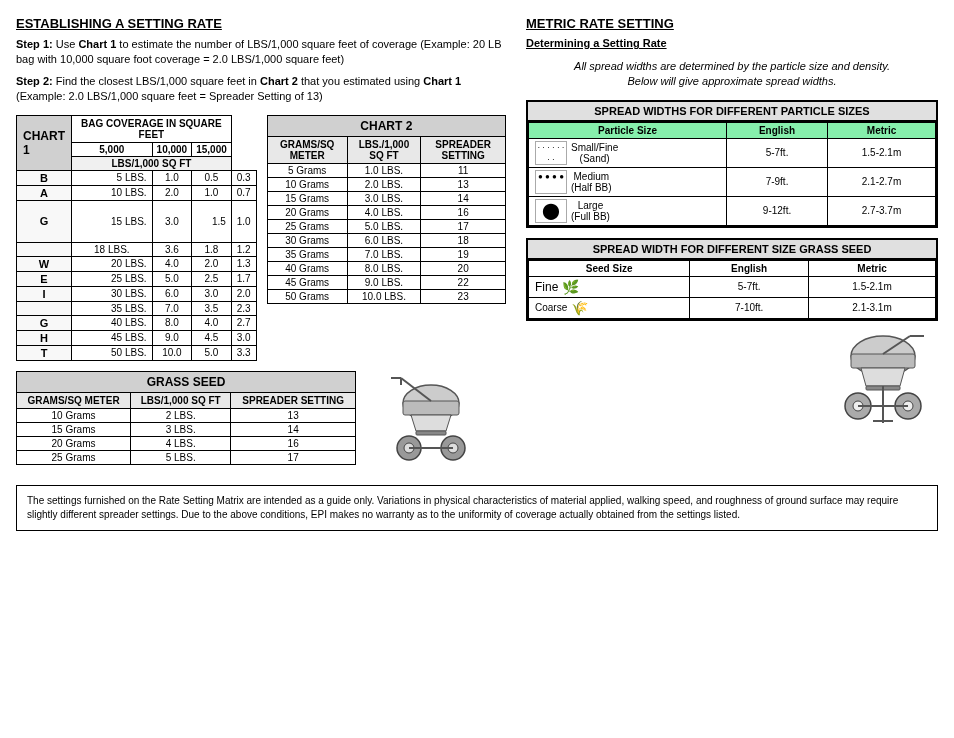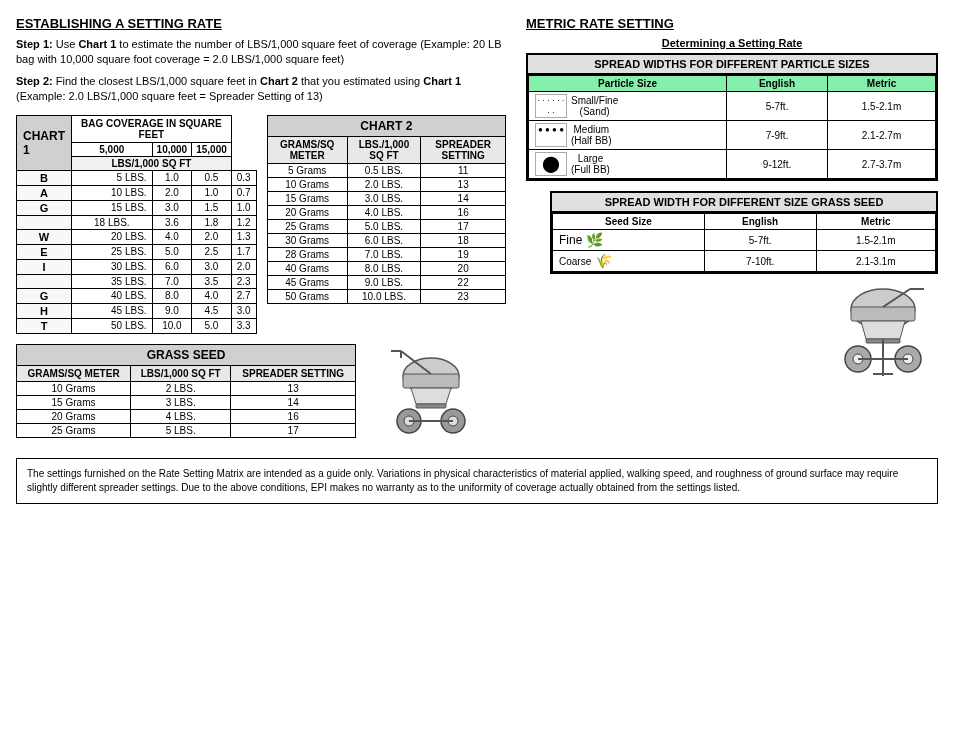--- a/index.html
+++ b/index.html
@@ -30,21 +30,20 @@
       font-size: 13px;
       font-weight: bold;
       text-decoration: underline;
       margin-bottom: 6px;
     }
     .sub-title {
       font-size: 11px;
       font-weight: bold;
       text-decoration: underline;
       margin-bottom: 4px;
-      text-align: center;
     }
 
     
     .steps p {
       margin-bottom: 6px;
       line-height: 1.4;
       font-size: 11px;
     }
     .steps p b { font-weight: bold; }
 
@@ -132,21 +131,20 @@
     }
     .spread-widths-table td {
       border: 1px solid #000;
       padding: 2px 6px;
       font-size: 10px;
     }
 
     .grass-seed-spread-wrapper {
       border: 2px solid #000;
       margin-bottom: 10px;
-      margin-left: 24px;
     }
     .grass-seed-spread-title {
       background: #e0e0e0;
       font-weight: bold;
       font-size: 11px;
       text-align: center;
       padding: 3px 6px;
       border-bottom: 2px solid #000;
       text-transform: uppercase;
     }
@@ -238,21 +236,21 @@
                 <td style="border: 1px solid rgb(0, 0, 0); font-weight: bold; font-size: 11px; text-align: center; padding: 1px 2px; background: rgb(248, 248, 248);">A</td>
                 <td style="border: 1px solid rgb(0, 0, 0); padding: 1px 5px; text-align: right; white-space: nowrap;">10 LBS.</td>
                 <td style="border: 1px solid rgb(0, 0, 0); padding: 1px 5px; text-align: center;">2.0</td>
                 <td style="border: 1px solid rgb(0, 0, 0); padding: 1px 5px; text-align: center;">1.0</td>
                 <td style="border: 1px solid rgb(0, 0, 0); padding: 1px 5px; text-align: center;">0.7</td>
               </tr>
               <tr>
                 <td style="border: 1px solid rgb(0, 0, 0); font-weight: bold; font-size: 11px; text-align: center; padding: 1px 2px; background: rgb(248, 248, 248);">G</td>
                 <td style="border: 1px solid rgb(0, 0, 0); padding: 1px 5px; text-align: right; white-space: nowrap;">15 LBS.</td>
                 <td style="border: 1px solid rgb(0, 0, 0); padding: 1px 5px; text-align: center;">3.0</td>
-                <td style="border: 1px solid rgb(0, 0, 0); padding: 1px 5px; text-align: center; margin-top: 44px;">1.5</td>
+                <td style="border: 1px solid rgb(0, 0, 0); padding: 15px 5px; text-align: right; margin-top: 44px;">1.5</td>
                 <td style="border: 1px solid rgb(0, 0, 0); padding: 1px 5px; text-align: center;">1.0</td>
               </tr>
               <tr>
                 <td style="border: 1px solid rgb(0, 0, 0); font-weight: bold; font-size: 11px; text-align: center; padding: 1px 2px; background: rgb(248, 248, 248);"></td>
                 <td style="border: 1px solid rgb(0, 0, 0); padding: 1px 22px; text-align: right; white-space: nowrap;">18 LBS.</td>
                 <td style="border: 1px solid rgb(0, 0, 0); padding: 1px 5px; text-align: center;">3.6</td>
                 <td style="border: 1px solid rgb(0, 0, 0); padding: 1px 5px; text-align: center;">1.8</td>
                 <td style="border: 1px solid rgb(0, 0, 0); padding: 1px 5px; text-align: center;">1.2</td>
               </tr>
               <tr>
@@ -316,21 +314,21 @@
             </tr>
             <tr id="chart2-headers">
                 <th style="border: 1px solid rgb(0, 0, 0); padding: 2px 4px; text-align: center; background: rgb(232, 232, 232); font-size: 10px;">GRAMS/SQ METER</th>
                 <th style="border: 1px solid rgb(0, 0, 0); padding: 2px 4px; text-align: center; background: rgb(232, 232, 232); font-size: 10px;">LBS./1,000 SQ FT</th>
                 <th style="border: 1px solid rgb(0, 0, 0); padding: 2px 4px; text-align: center; background: rgb(232, 232, 232); font-size: 10px;">SPREADER SETTING</th>
               </tr>
           </thead>
           <tbody id="chart2-body">
               <tr>
                 <td style="border: 1px solid rgb(0, 0, 0); padding: 1px 6px; text-align: center;">5 Grams</td>
-                <td style="border: 1px solid rgb(0, 0, 0); padding: 1px 6px; text-align: center;">0.5 LBS.</td>
+                <td style="border: 1px solid rgb(0, 0, 0); padding: 1px 6px; text-align: center;">1.0 LBS.</td>
                 <td style="border: 1px solid rgb(0, 0, 0); padding: 1px 6px; text-align: center;">11</td>
               </tr>
               <tr>
                 <td style="border: 1px solid rgb(0, 0, 0); padding: 1px 6px; text-align: center;">10 Grams</td>
                 <td style="border: 1px solid rgb(0, 0, 0); padding: 1px 6px; text-align: center;">2.0 LBS.</td>
                 <td style="border: 1px solid rgb(0, 0, 0); padding: 1px 6px; text-align: center;">13</td>
               </tr>
               <tr>
                 <td style="border: 1px solid rgb(0, 0, 0); padding: 1px 6px; text-align: center;">15 Grams</td>
                 <td style="border: 1px solid rgb(0, 0, 0); padding: 1px 6px; text-align: center;">3.0 LBS.</td>
@@ -345,21 +343,21 @@
                 <td style="border: 1px solid rgb(0, 0, 0); padding: 1px 6px; text-align: center;">25 Grams</td>
                 <td style="border: 1px solid rgb(0, 0, 0); padding: 1px 6px; text-align: center;">5.0 LBS.</td>
                 <td style="border: 1px solid rgb(0, 0, 0); padding: 1px 6px; text-align: center;">17</td>
               </tr>
               <tr>
                 <td style="border: 1px solid rgb(0, 0, 0); padding: 1px 6px; text-align: center;">30 Grams</td>
                 <td style="border: 1px solid rgb(0, 0, 0); padding: 1px 6px; text-align: center;">6.0 LBS.</td>
                 <td style="border: 1px solid rgb(0, 0, 0); padding: 1px 6px; text-align: center;">18</td>
               </tr>
               <tr>
-                <td style="border: 1px solid rgb(0, 0, 0); padding: 1px 6px; text-align: center;">28 Grams</td>
+                <td style="border: 1px solid rgb(0, 0, 0); padding: 1px 6px; text-align: center;">35 Grams</td>
                 <td style="border: 1px solid rgb(0, 0, 0); padding: 1px 6px; text-align: center;">7.0 LBS.</td>
                 <td style="border: 1px solid rgb(0, 0, 0); padding: 1px 6px; text-align: center;">19</td>
               </tr>
               <tr>
                 <td style="border: 1px solid rgb(0, 0, 0); padding: 1px 6px; text-align: center;">40 Grams</td>
                 <td style="border: 1px solid rgb(0, 0, 0); padding: 1px 6px; text-align: center;">8.0 LBS.</td>
                 <td style="border: 1px solid rgb(0, 0, 0); padding: 1px 6px; text-align: center;">20</td>
               </tr>
               <tr>
                 <td style="border: 1px solid rgb(0, 0, 0); padding: 1px 6px; text-align: center;">45 Grams</td>
@@ -436,20 +434,24 @@
           <line x1="20" y1="5" x2="20" y2="12" stroke="#555" stroke-width="2"></line>
         </svg>
       </div>
     </div>
   </div>
 
   <div class="right-col">
     <div class="section-title">METRIC RATE SETTING</div>
     <div class="sub-title">Determining a Setting Rate</div>
 
+    <p class="italic-note">
+      All spread widths are determined by the particle size and density.<br>
+      Below will give approximate spread widths.
+    </p>
 
     <div class="spread-widths-wrapper">
       <div class="spread-widths-title">SPREAD WIDTHS FOR DIFFERENT PARTICLE SIZES</div>
       <table class="spread-widths-table">
         <thead>
           <tr id="spread-widths-headers">
               <th>Particle Size</th>
               <th>English</th>
               <th>Metric</th>
             </tr>

